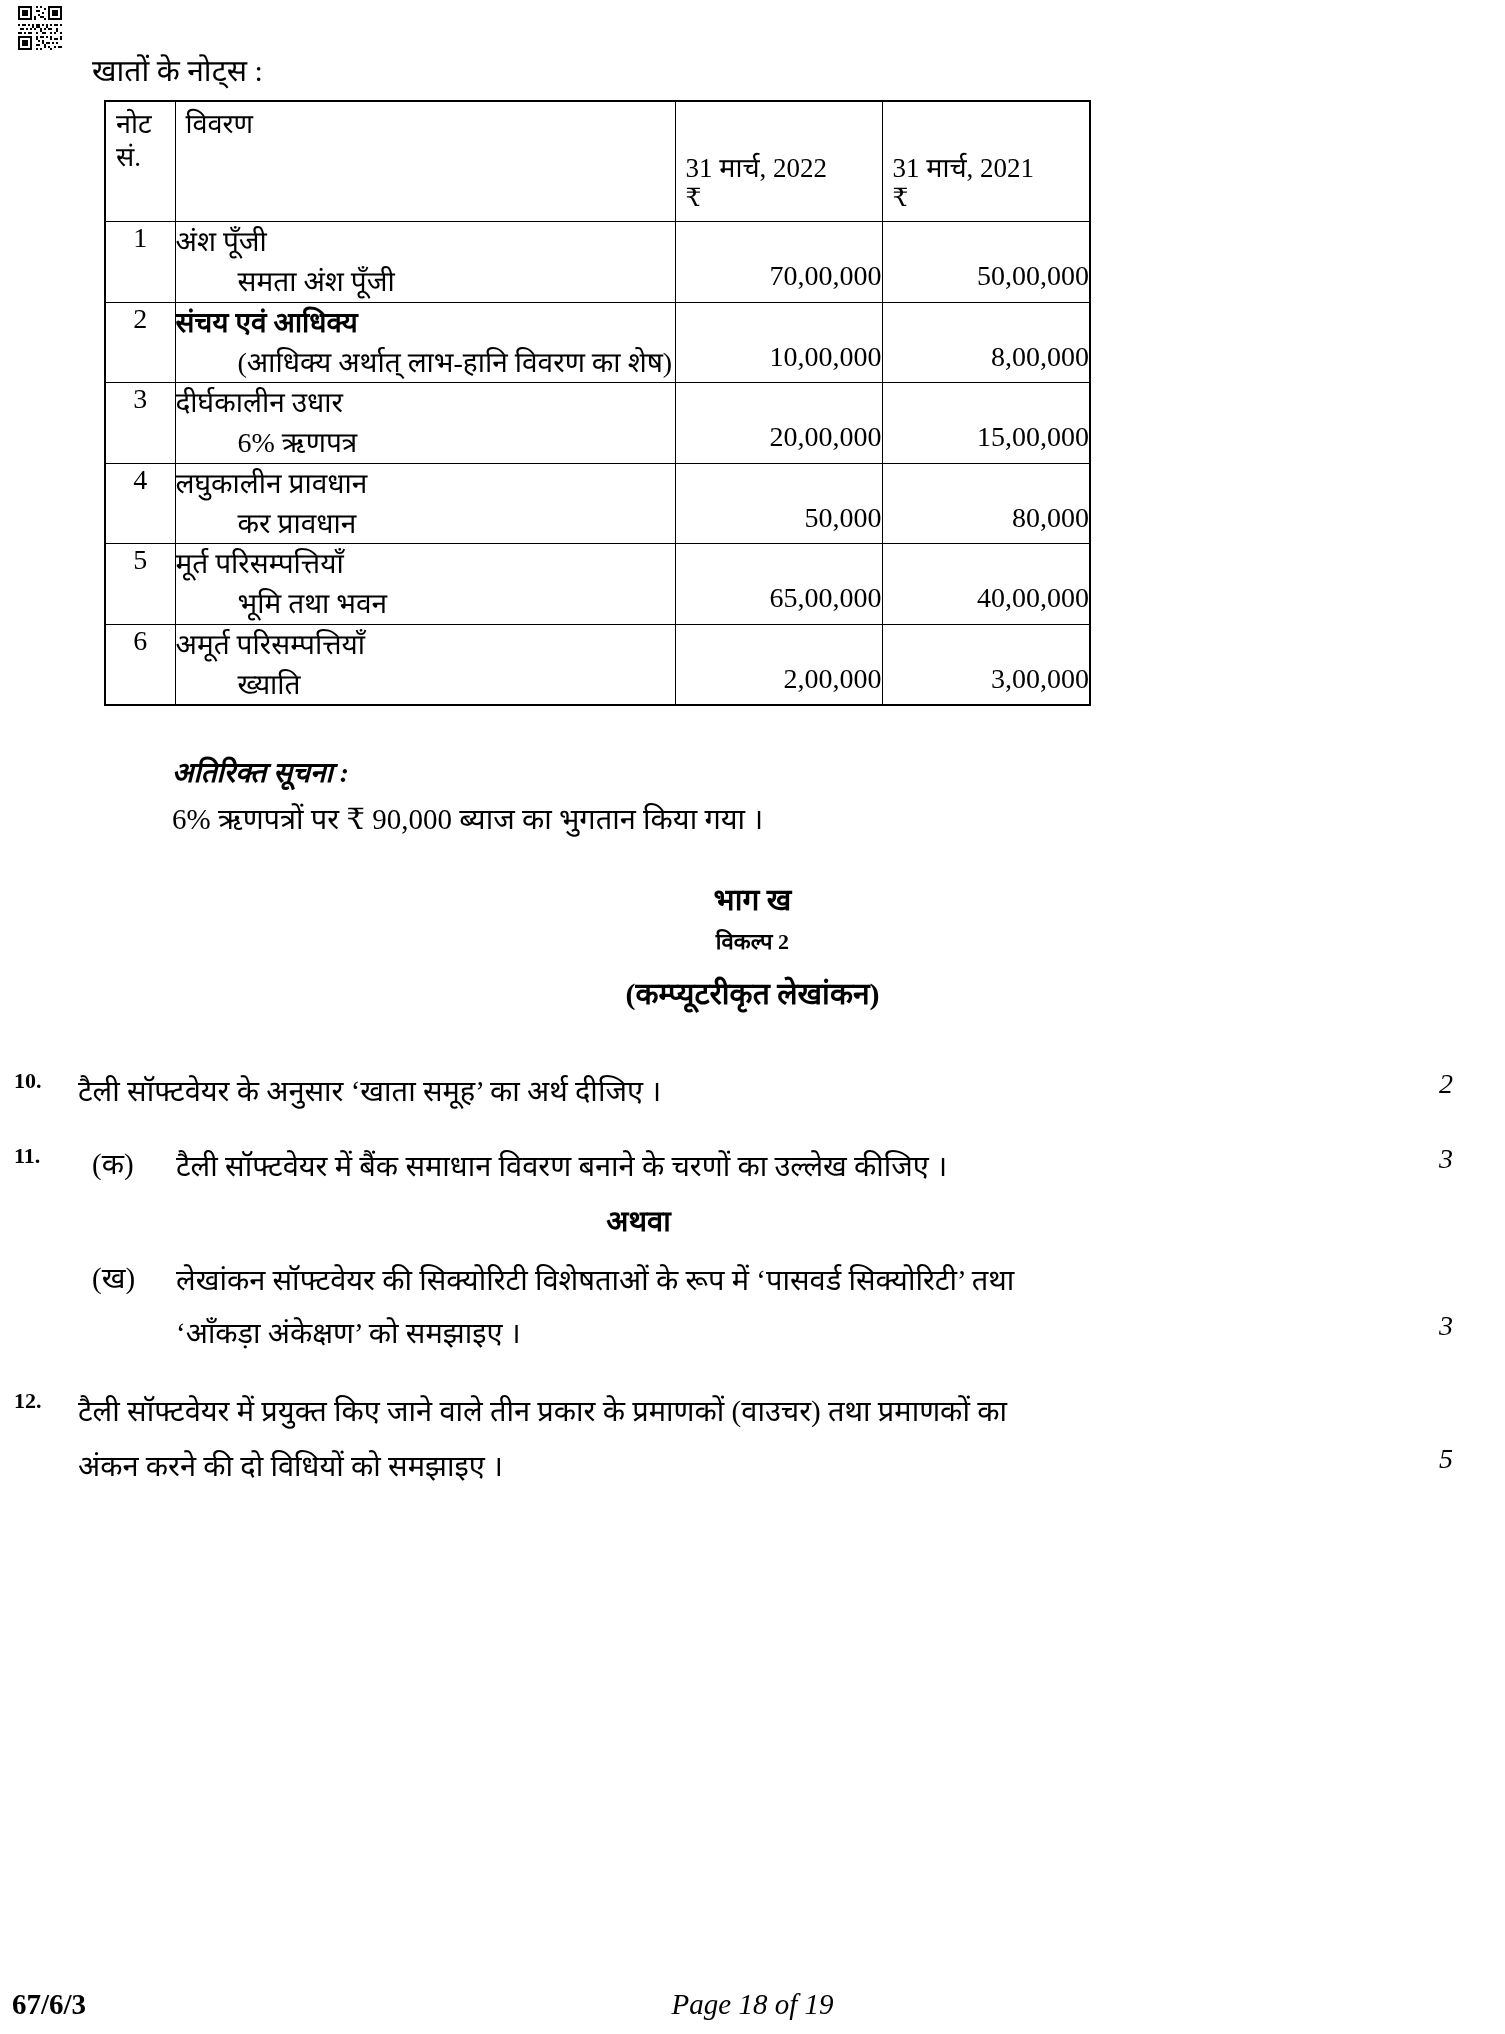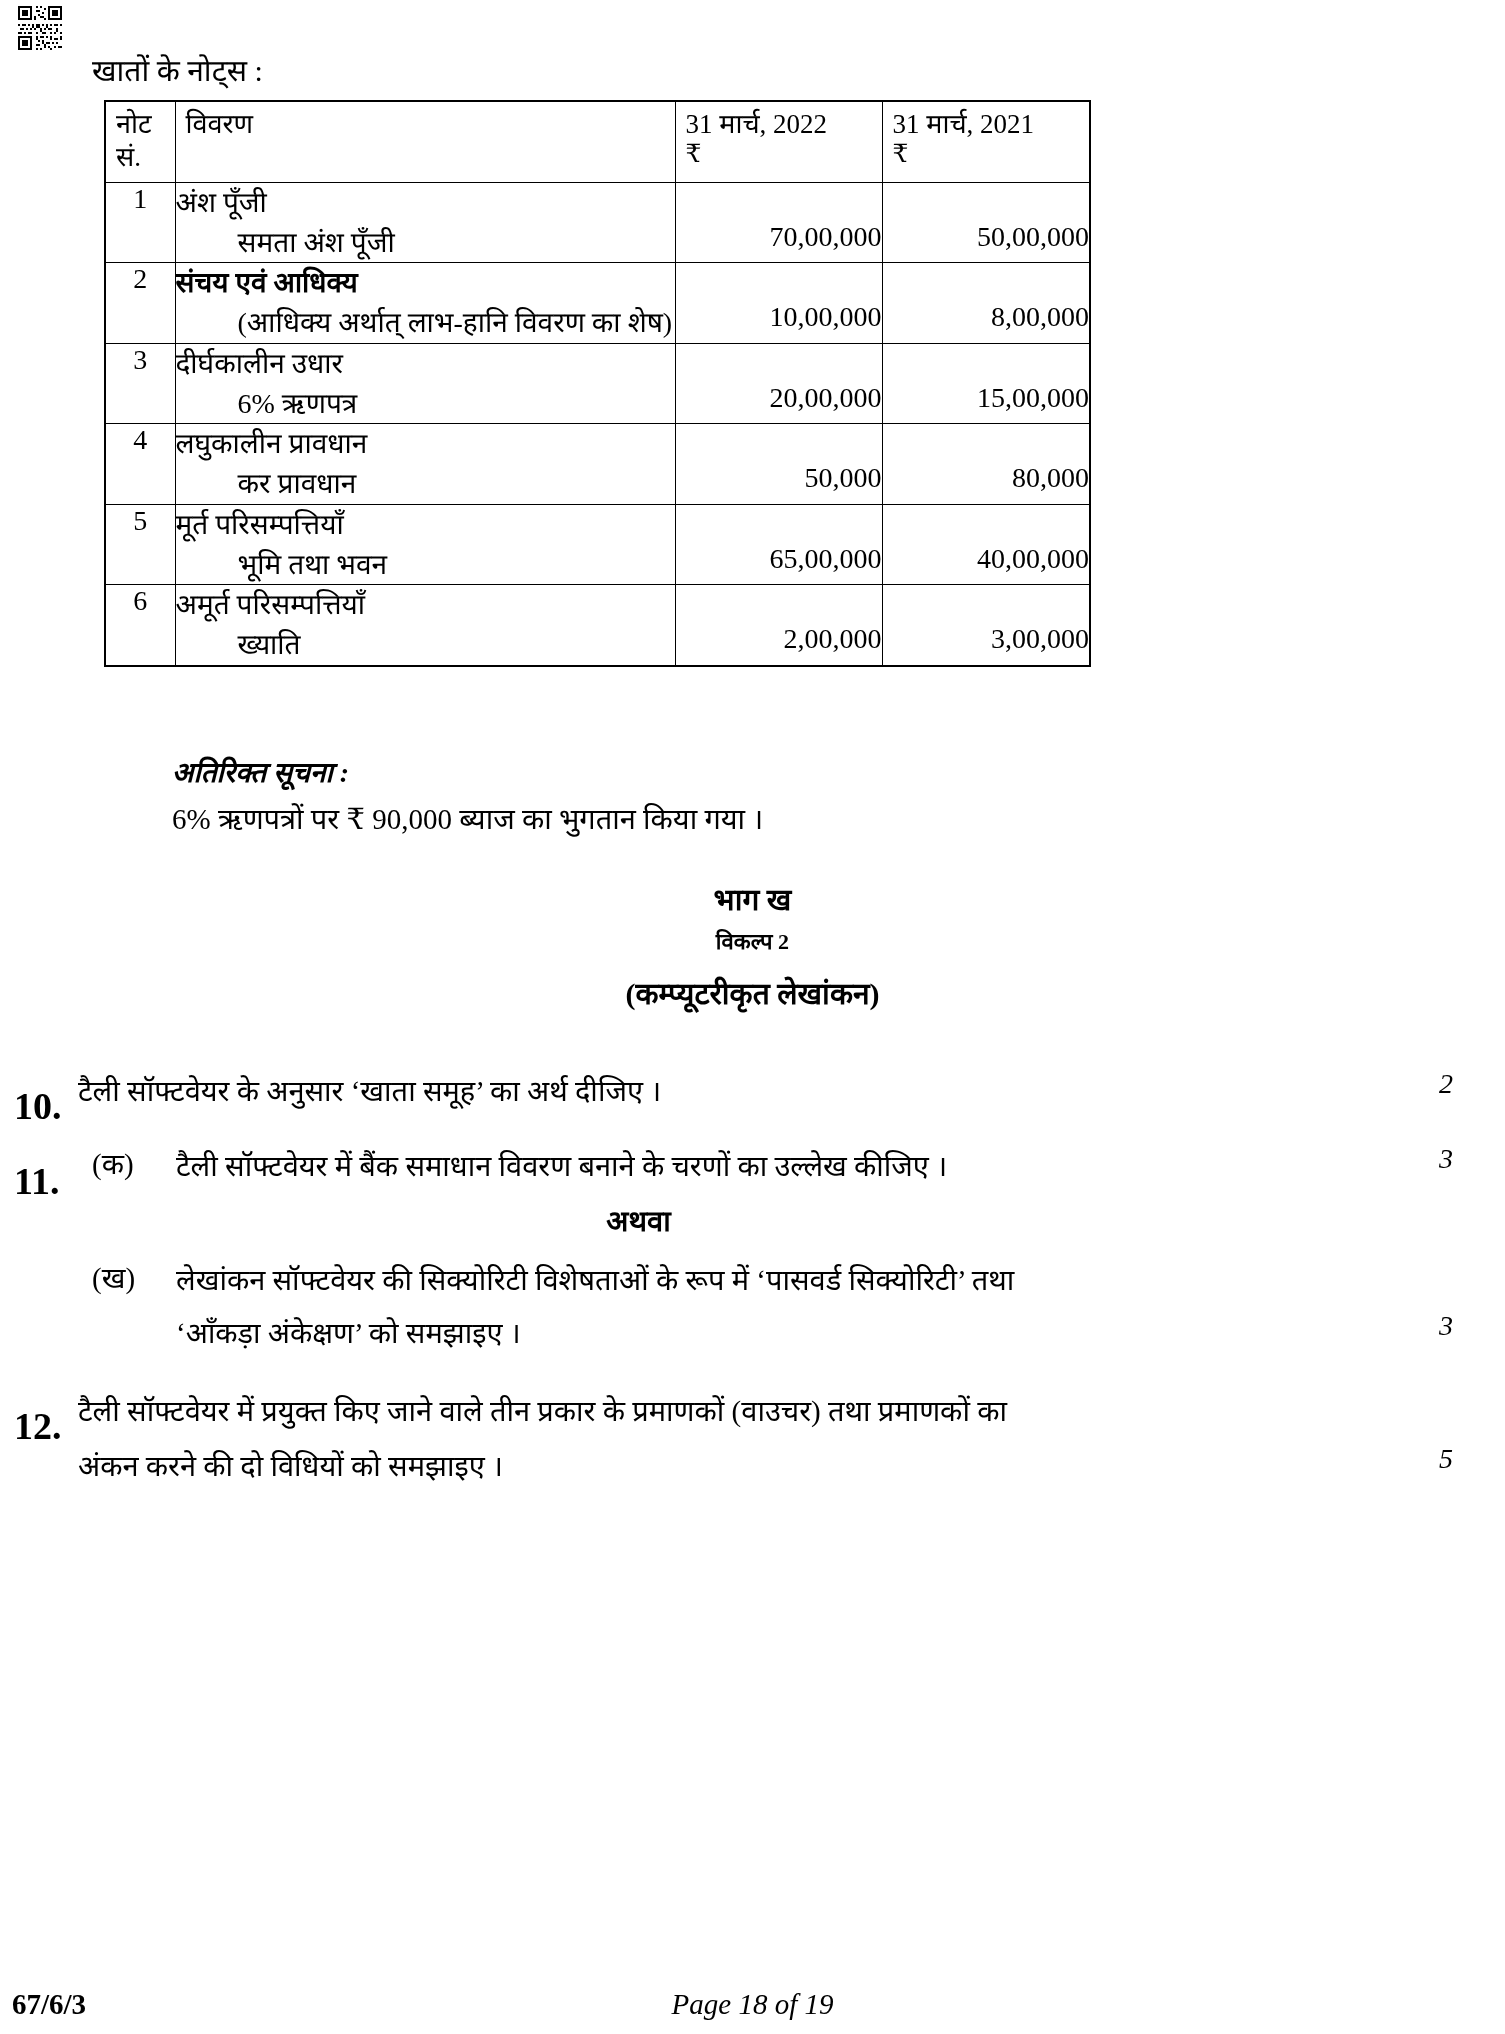--- a/index.html
+++ b/index.html
@@ -70,21 +70,21 @@
     font-weight: normal;
     font-size: 27px;
     padding: 6px 10px 8px 10px;
     vertical-align: top;
     text-align: left;
     line-height: 1.22;
   }
   th.th-no      { text-align: center; }
   th.th-part    { text-align: left; padding-left: 14px; margin-top: 28px; }
   th.th-year    { text-align: center; }
-  .th-year .yr  { display: block; }
+  .th-year .yr  { display: block; margin-top: 44px; }
   .th-year .cur { display: block; font-size: 25px; margin-top: -2px; }
 
   table.notes td {
     font-size: 28px;
     padding: 0;
     vertical-align: top;
   }
   td.c-no {
     text-align: center;
     padding-top: 7px;
@@ -135,24 +135,23 @@
     text-align: center;
     font-weight: bold;
   }
   .ch1 { top: 878px; font-size: 30px; }
   .ch2 { top: 925px; font-size: 22px; }
   .ch3 { top: 972px; font-size: 30px; }
   .q-num {
     position: absolute;
     left: 14px;
     font-weight: bold;
-    font-size: 38px;
+    font-size: 22px;
     text-align: left;
     width: 60px;
-    margin-top: 16px;
   }
   .q-sub {
     position: absolute;
     font-size: 29px;
   }
   .q-body {
     position: absolute;
     font-size: 29px;
     line-height: 1.62;
   }

